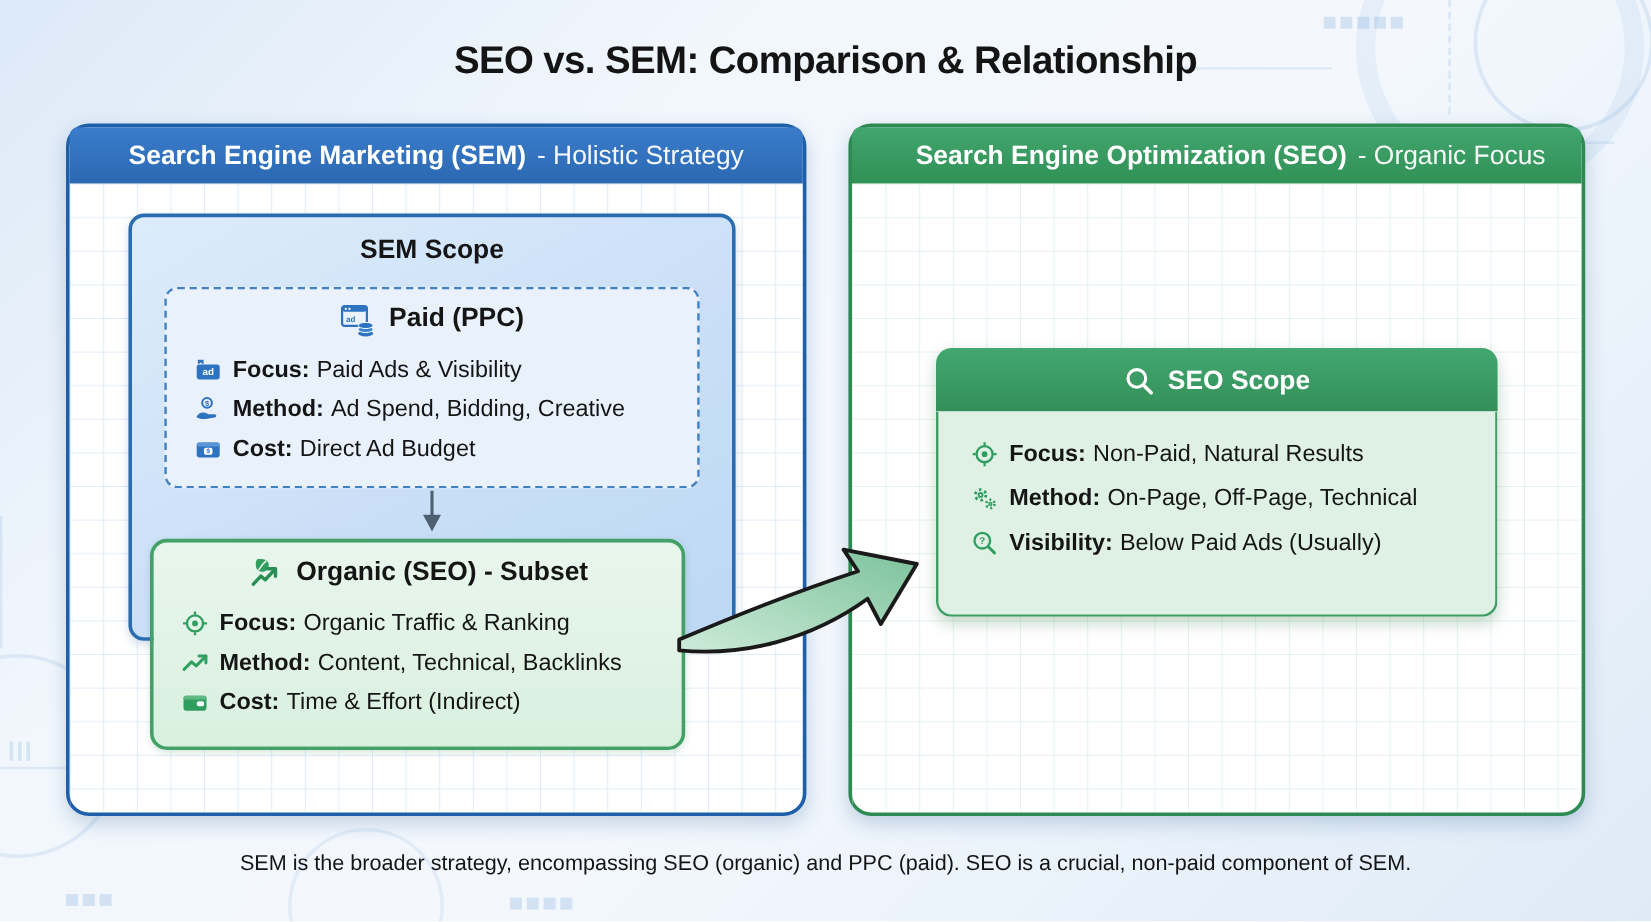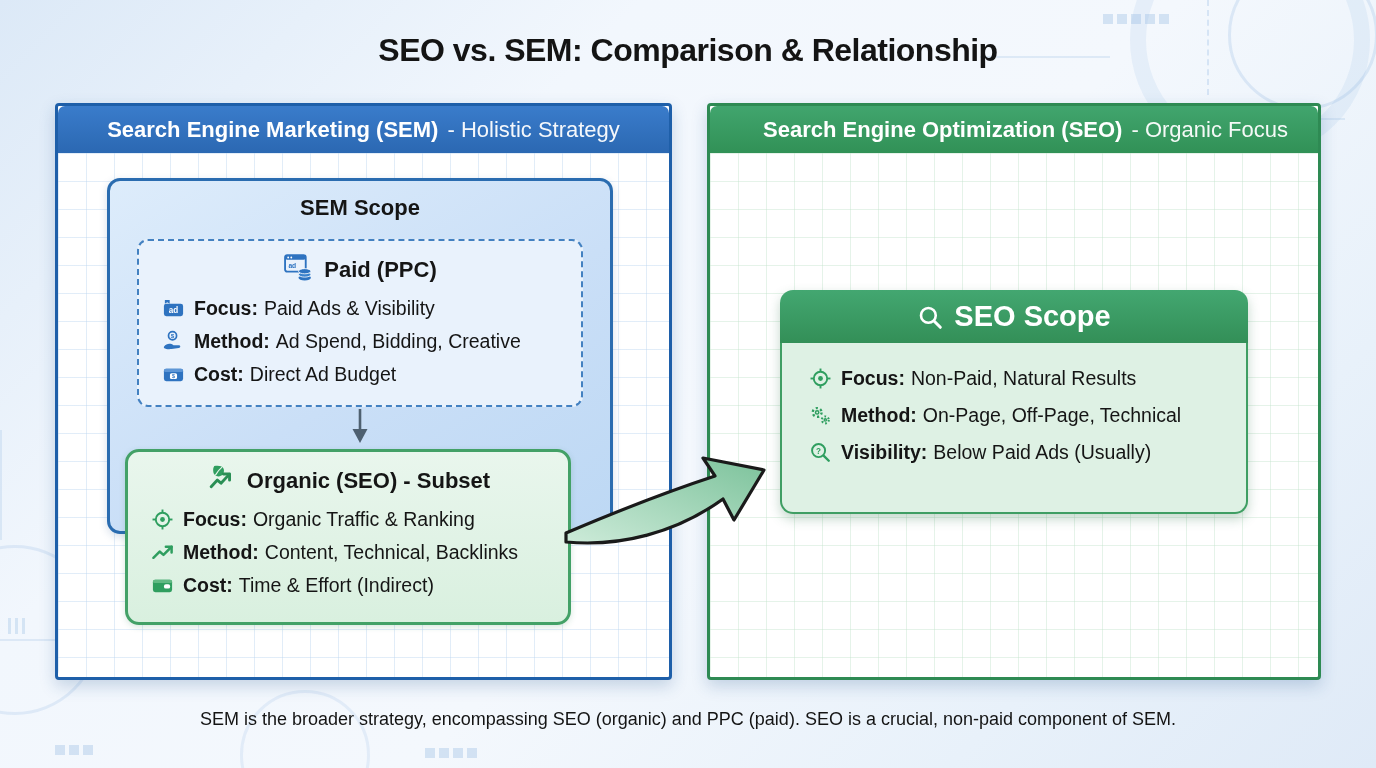--- a/index.html
+++ b/index.html
@@ -40,21 +40,21 @@
     position:absolute; left:0; right:0; top:32px; text-align:center; z-index:2;
     font-size:32px; font-weight:800; letter-spacing:-0.5px; color:#141414;
   }
   .footer {
     position:absolute; left:0; right:0; top:709px; text-align:center; z-index:2;
     font-size:18px; color:#141414;
   }
 
   
   .panel {
-    position:absolute; top:103px; height:577px; border-radius:4px; z-index:1;
+    position:absolute; top:103px; height:577px; border-radius:19px; z-index:1;
     background:#ffffff; box-shadow:0 6px 16px rgba(30,80,140,0.22);
   }
   .sem-panel { left:55px;  width:617px; border:3px solid #1e5fa9; }
   .seo-panel { left:707px; width:614px; border:3px solid #2e8a53; }
   .panel-header {
     height:47px; display:flex; align-items:center; justify-content:center; gap:9px;
     border-radius:7px 7px 0 0; color:#ffffff; font-size:22px;
   }
   .sem-panel .panel-header { background:linear-gradient(180deg,#3a7ccb,#2b68b2); }
   .seo-panel .panel-header { background:linear-gradient(180deg,#41a56e,#319156);padding-left:23px; }
@@ -83,37 +83,37 @@
   .ppc-box {
     position:absolute; left:27px; top:58px; width:446px; height:168px;
     border:2px dashed #4381c1; border-radius:11px; background:#e9f2fc;
   }
   .organic-box {
     position:absolute; left:15px; top:268px; width:446px; height:176px;
     border:3px solid #43a167; border-radius:14px;
     background:linear-gradient(180deg,#e9f6ed 0%,#d9f0df 100%);
     box-shadow:0 2px 6px rgba(40,120,80,0.18);
   }
-  .box-heading { display:flex; align-items:flex-end; justify-content:center; gap:10px;
+  .box-heading { display:flex; align-items:flex-start; justify-content:center; gap:10px;
     margin-top:11px; font-size:22px; font-weight:700; }
   .rows { margin:9px 0 0 22px; }
   .row { display:flex; align-items:center; gap:9px; height:33px; font-size:19.5px; }
   .row .lbl { font-weight:700;text-align:right; }
   .row .txt { margin-left:-3px; }
   .ric { width:24px; height:24px; display:flex; align-items:center; justify-content:center; flex:0 0 auto; }
 
   .down-arrow { position:absolute; left:50%; top:227px; transform:translateX(-50%); }
 
   
   .seo-scope { position:absolute; left:70px; top:137px; width:468px; height:224px;
     border-radius:13px; box-shadow:0 5px 12px rgba(40,110,70,0.28); }
   .seo-scope-header {
     height:53px; display:flex; align-items:center; justify-content:center; gap:11px;
     background:linear-gradient(180deg,#43a771,#338f57);
-    border-radius:13px 13px 0 0; color:#fff; font-size:29px; font-weight:700;
+    border-radius:13px 13px 0 0; color:#fff; font-size:22px; font-weight:700;
   }
   .seo-scope-body {
     height:171px; background:#def1e4; border:2px solid #3f9e63; border-top:none;
     border-radius:0 0 13px 13px; padding-top:8px;
   }
   .seo-scope-body .rows { margin-left:26px; }
   .seo-scope-body .row { height:37px; }
 
   .big-arrow { position:absolute; left:558px; top:441px; z-index:20; }
 

